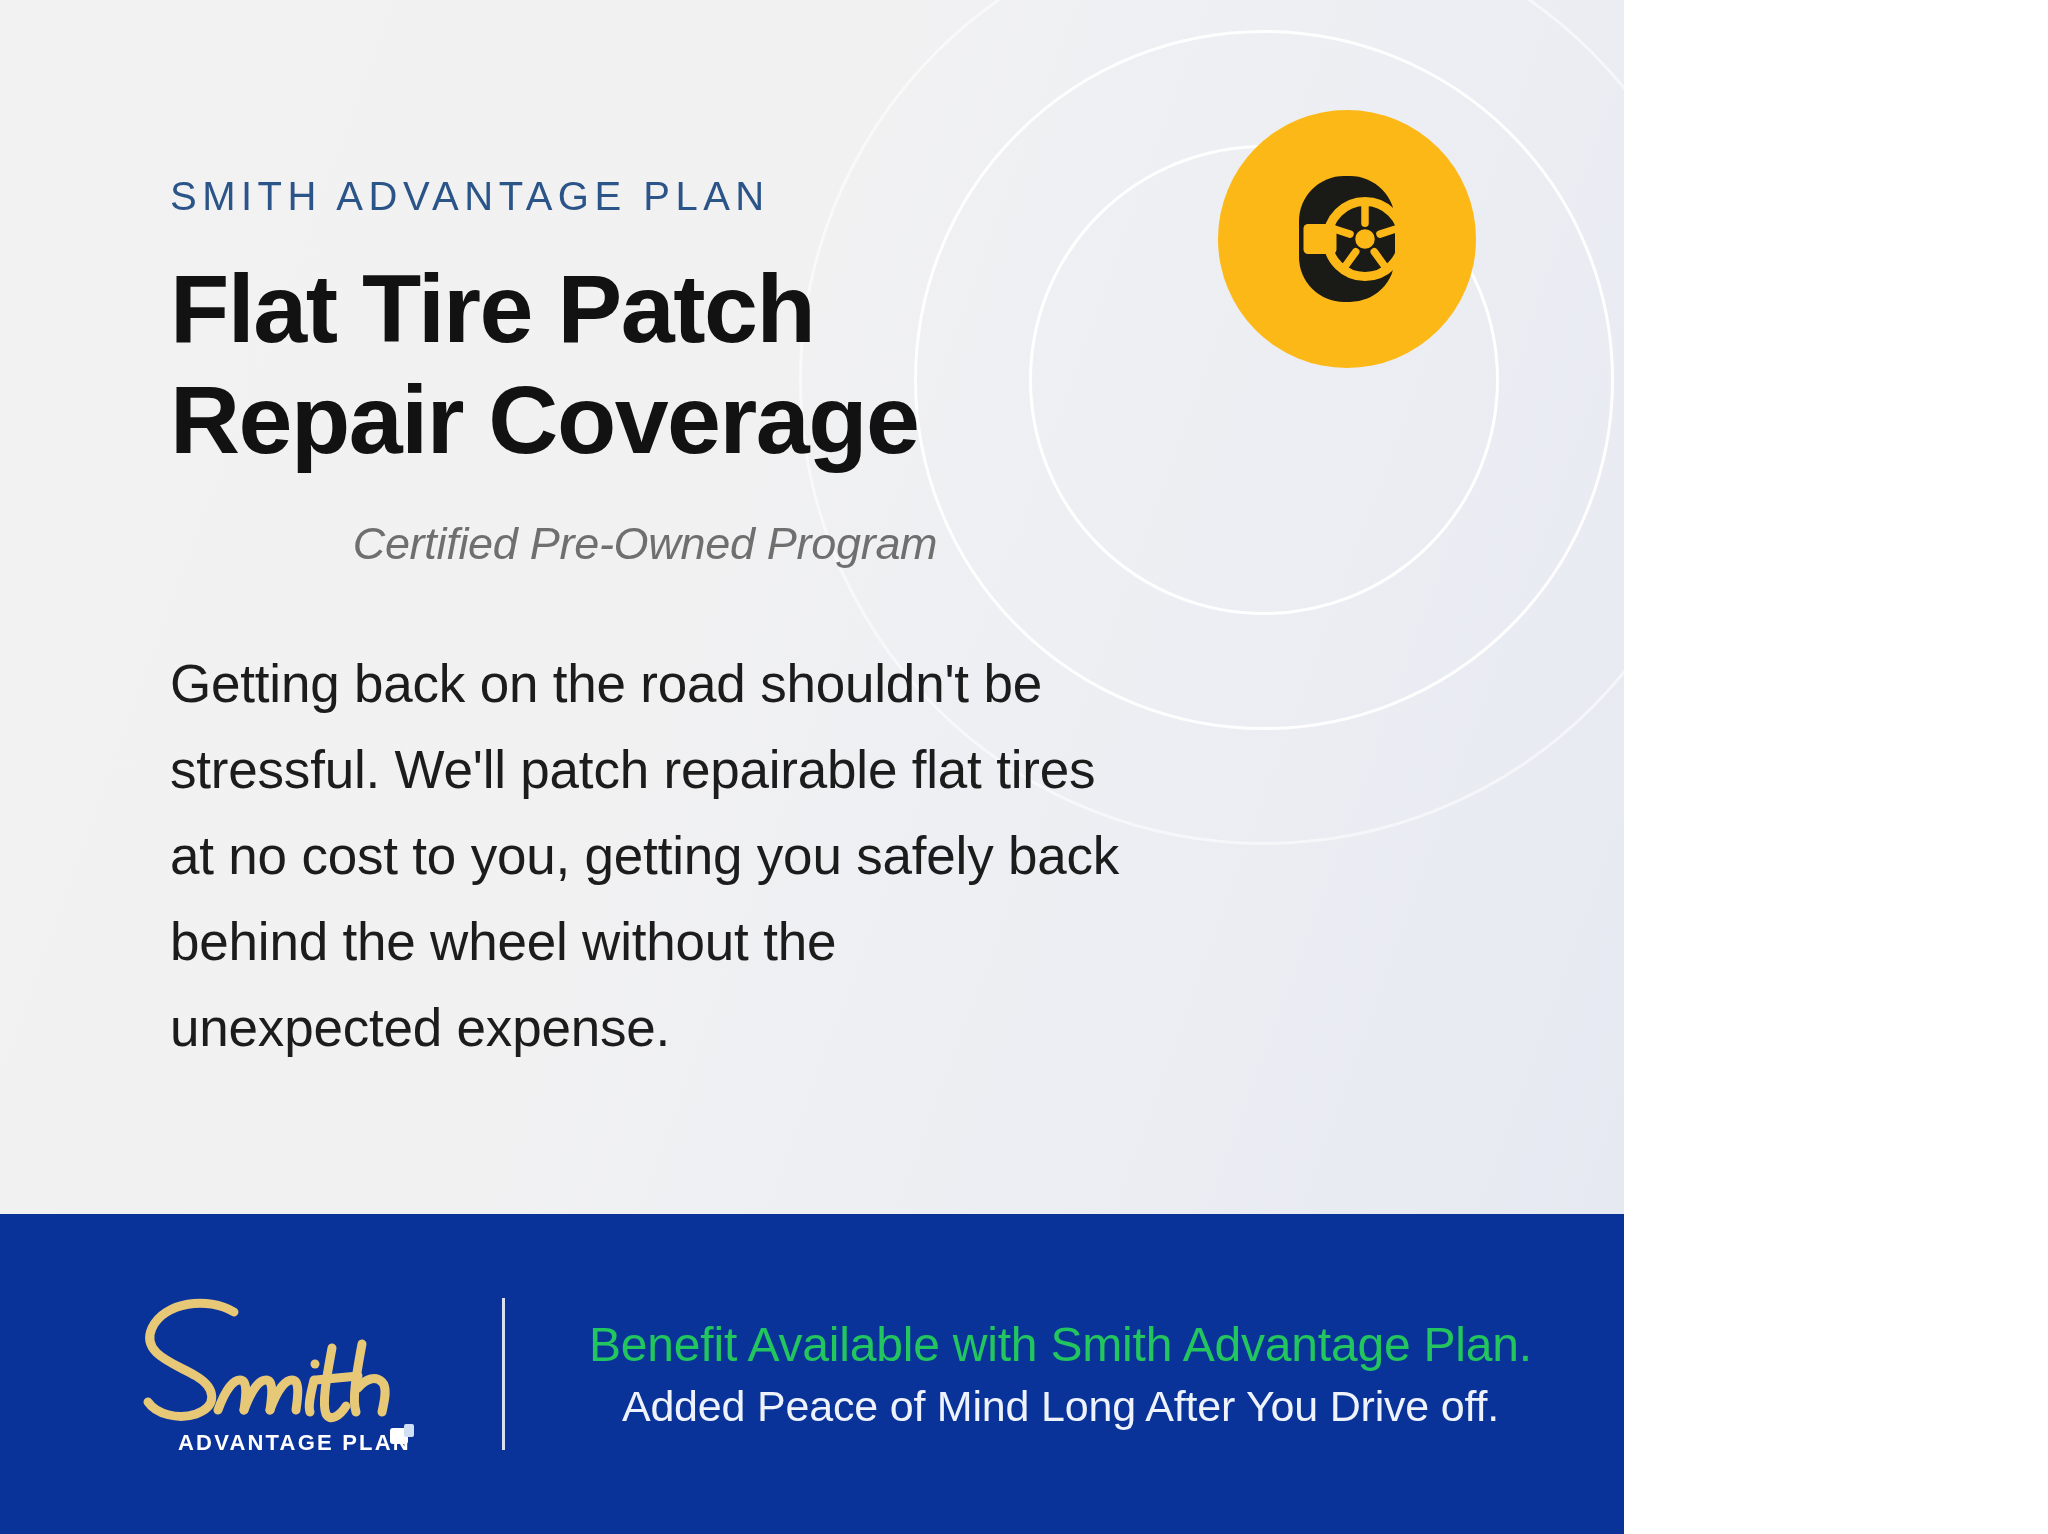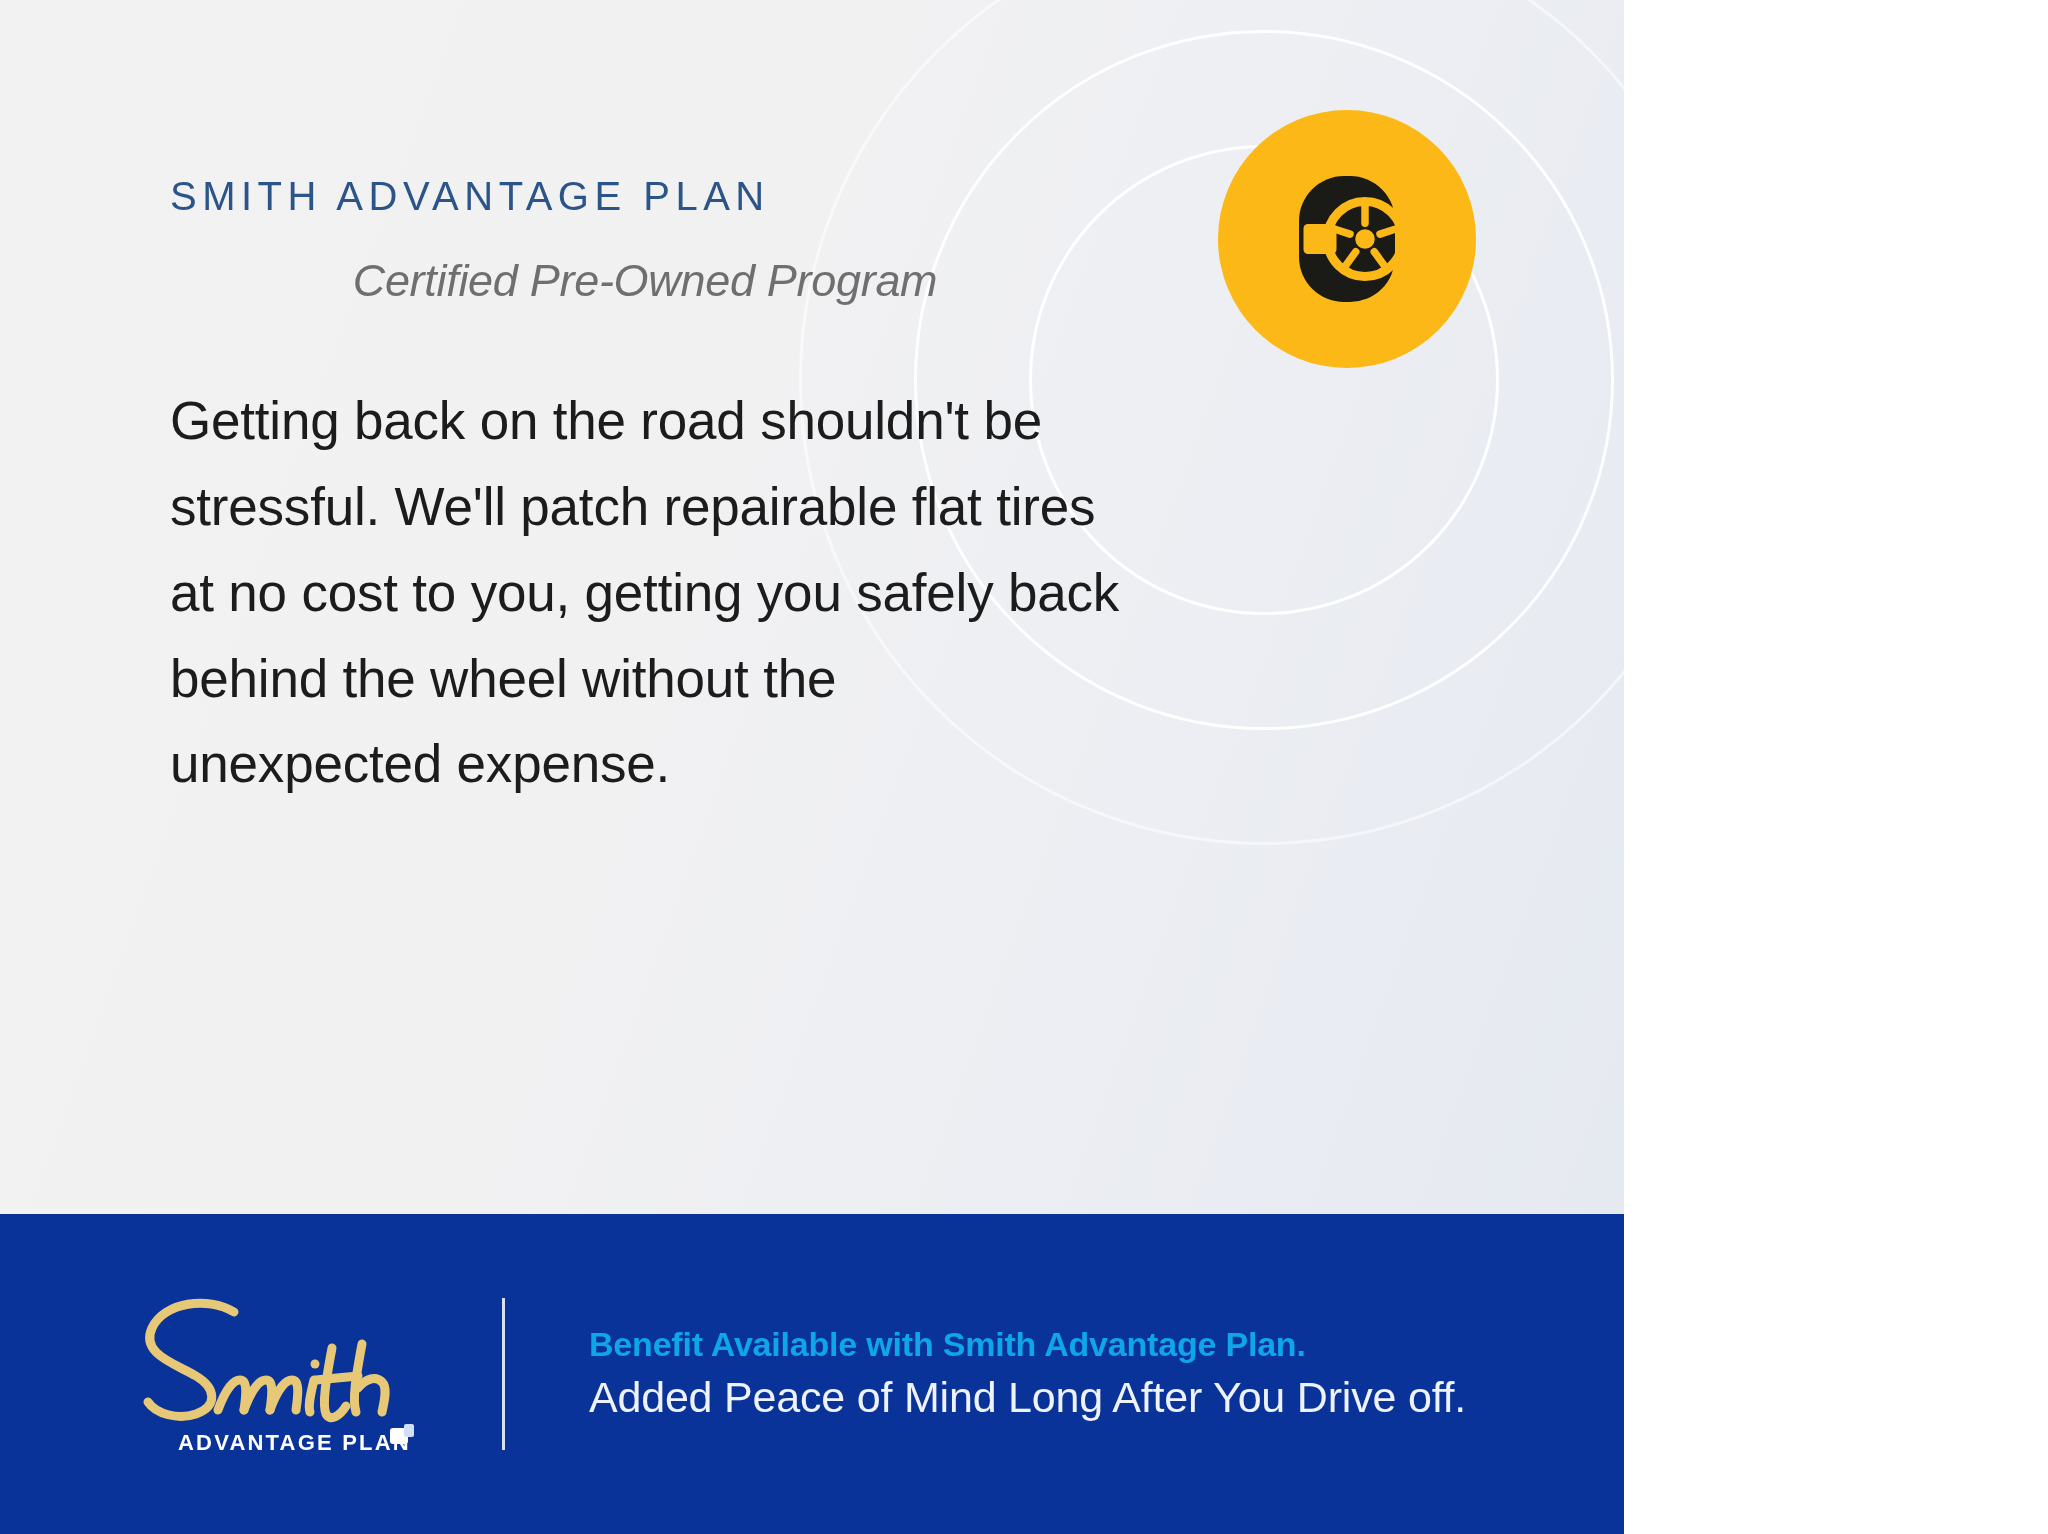--- a/index.html
+++ b/index.html
@@ -117,25 +117,25 @@
   #logo svg { width:330px; height:180px; display:block; }
   #divider {
     width:3px;
     height:152px;
     background:rgba(255,255,255,0.85);
     margin:0 84px 0 50px;
     flex:0 0 3px;
   }
   #foot-text { color:#ffffff; }
   #foot-line1 {
-    font-size:34px;
-    font-weight:700;
+    font-size:48px;
+    font-weight:400;
     letter-spacing:-0.2px;
     line-height:1.35;
-    color:#0ea5e9;
+    color:#22c55e;
   }
   #foot-line2 {
     font-size:43px;
     font-weight:400;
     letter-spacing:-0.2px;
     line-height:1.35;
     color:#eef2fb;
     text-align:center;
   }
 </style>
@@ -169,20 +169,24 @@
           <rect x="59.5" y="26" width="5" height="16" rx="2.5" transform="rotate(72 62 50)"></rect>
           <rect x="59.5" y="26" width="5" height="16" rx="2.5" transform="rotate(-72 62 50)"></rect>
         </g>
       </svg>
     </span>
   </div>
 
   <div id="content">
     <div id="eyebrow">SMITH ADVANTAGE PLAN</div>
 
+    <h1 id="headline">
+      <span class="l">Flat Tire Patch</span>
+      <span class="l">Repair Coverage</span>
+    </h1>
 
     <div id="subtitle">Certified Pre-Owned Program</div>
 
     <p id="body">Getting back on the road shouldn't be stressful. We'll patch repairable flat tires at no cost to you, getting you safely back behind the wheel without the unexpected expense.</p>
   </div>
 
   <div id="footer">
 
     <div id="logo">
       <svg viewBox="0 0 330 180" aria-hidden="true">

